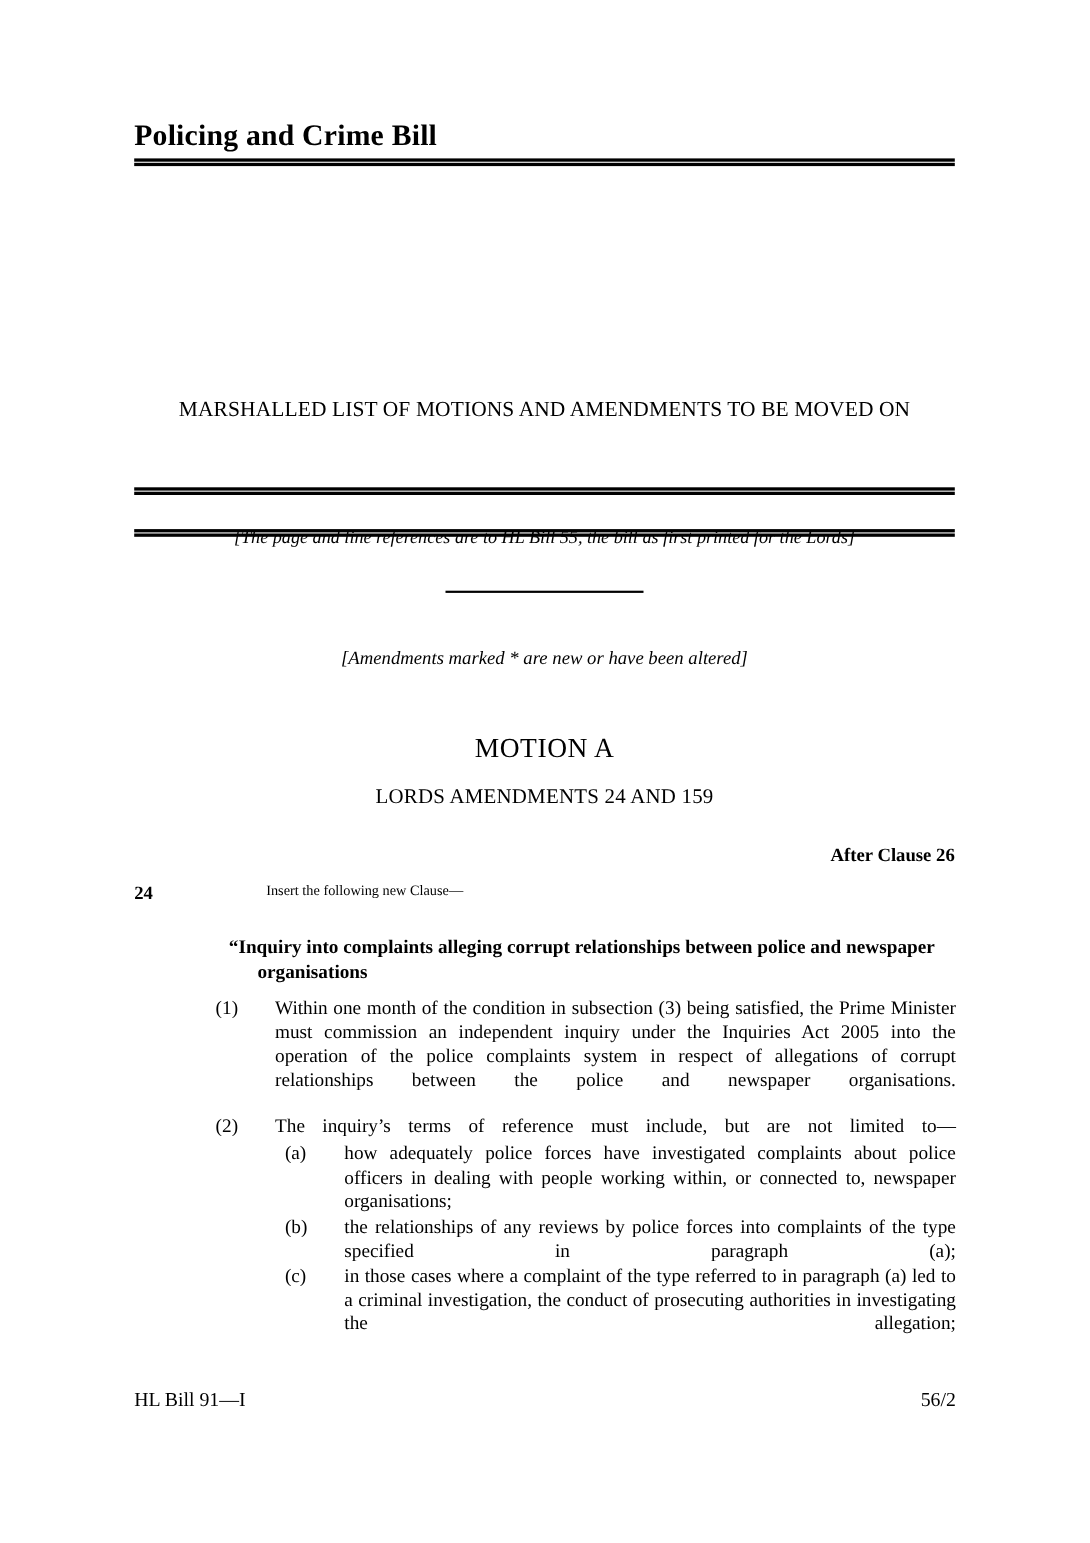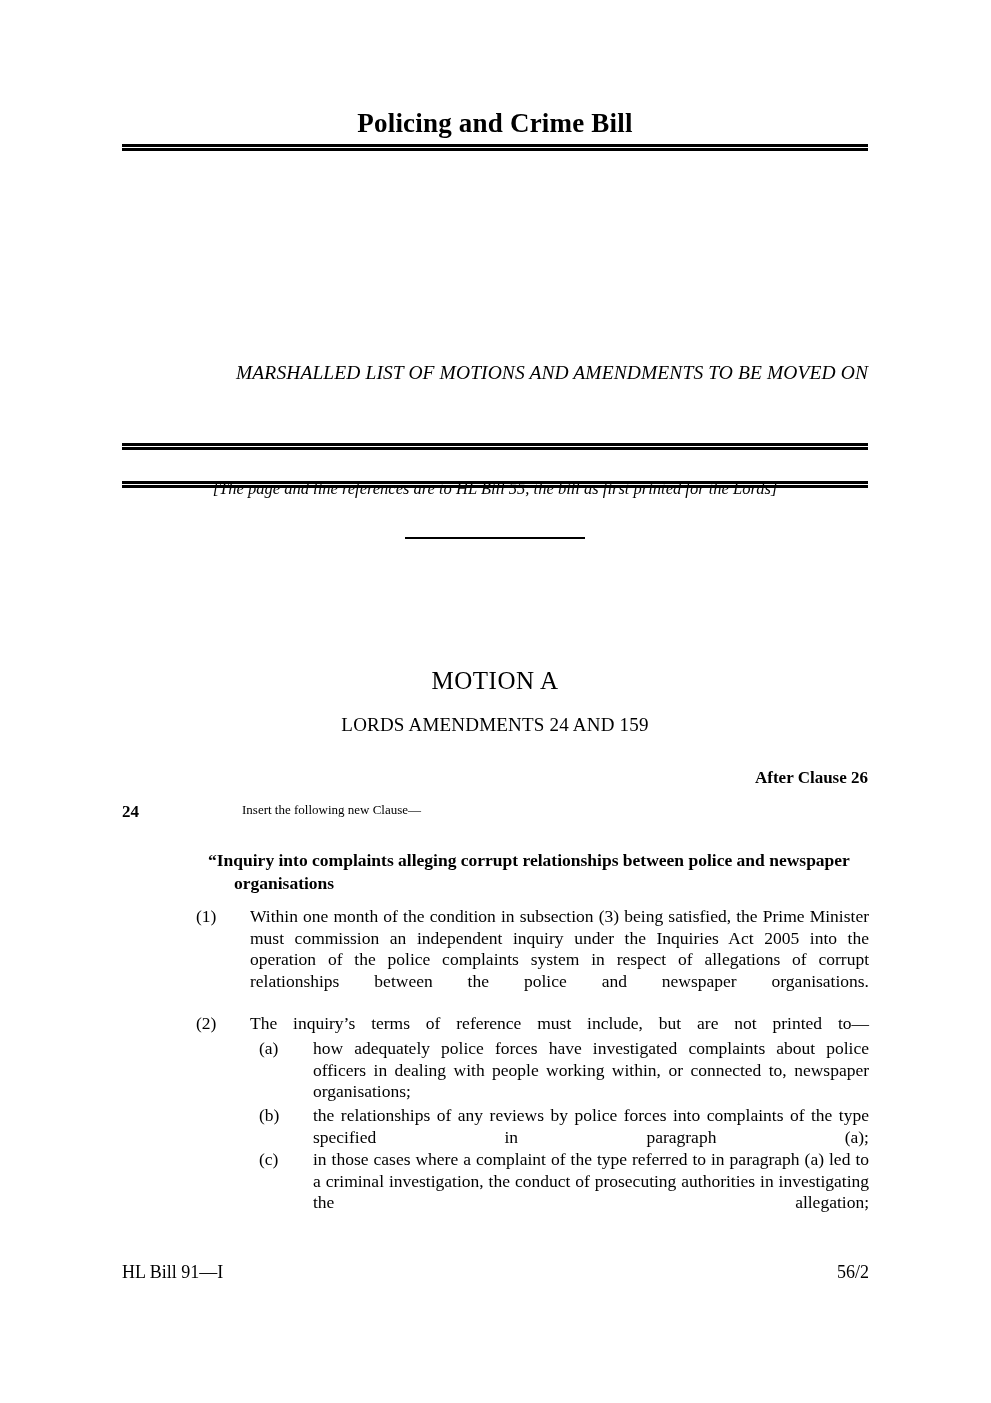--- a/index.html
+++ b/index.html
@@ -22,21 +22,21 @@
     width: 991px;
     height: 1403px;
   }
 
   
   .doc-title {
     position: absolute;
     left: 122px;
     top: 108px;
     width: 746px;
-    text-align: center;
+    text-align: left;
     font-size: 27px;
     font-weight: bold;
     letter-spacing: 0.2px;
   }
 
   
   .rule-double {
     position: absolute;
     left: 122px;
     width: 746px;
@@ -56,25 +56,24 @@
     width: 180px;
     height: 0;
     border-top: 2px solid #000;
   }
 
   
   .headline {
     position: absolute;
     left: 122px;
     width: 746px;
-    text-align: right;
+    text-align: center;
     font-size: 19.5px;
     line-height: 36px;
     letter-spacing: 0.1px;
-    font-style: italic;
   }
   #headline-l1 { top: 355px; }
   #headline-l2 { top: 390px; }
 
   .note-ref {
     position: absolute;
     left: 122px;
     top: 455px;
     width: 746px;
     text-align: center;
@@ -228,38 +227,39 @@
   <div class="rule-double" id="title-rule"></div>
 
   <div class="headline" id="headline-l1">MARSHALLED LIST OF MOTIONS AND AMENDMENTS TO BE MOVED ON</div>
 
   <div class="rule-double" id="note-rule-top"></div>
   <div class="note-ref">[The page and line references are to HL Bill 55, the bill as first printed for the Lords]</div>
   <div class="rule-double" id="note-rule-bottom"></div>
 
   <div class="rule-short"></div>
 
+  <div class="note-amend">[Amendments marked * are new or have been altered]</div>
 
   <div class="motion-title">MOTION A</div>
   <div class="motion-sub">LORDS AMENDMENTS 24 AND 159</div>
   <div class="clause-ref">After Clause 26</div>
 
   <div class="amend-number">24</div>
   <div class="amend-instruction">Insert the following new Clause—</div>
 
   <div class="clause-heading">“Inquiry into complaints alleging corrupt relationships between police and newspaper organisations</div>
 
   <div class="subsec" id="subsec-1">
     <span class="marker">(1)</span>
     <span class="body">Within one month of the condition in subsection (3) being satisfied, the Prime Minister must commission an independent inquiry under the Inquiries Act 2005 into the operation of the police complaints system in respect of allegations of corrupt relationships between the police and newspaper organisations.</span>
   </div>
 
   <div class="subsec" id="subsec-2">
     <span class="marker">(2)</span>
-    <span class="body">The inquiry’s terms of reference must include, but are not printed to—</span>
+    <span class="body">The inquiry’s terms of reference must include, but are not limited to—</span>
   </div>
 
   <div class="para" id="para-a">
     <span class="marker">(a)</span>
     <span class="body">how adequately police forces have investigated complaints about police officers in dealing with people working within, or connected to, newspaper organisations;</span>
   </div>
 
   <div class="para" id="para-b">
     <span class="marker">(b)</span>
     <span class="body">the relationships of any reviews by police forces into complaints of the type specified in paragraph (a);</span>

